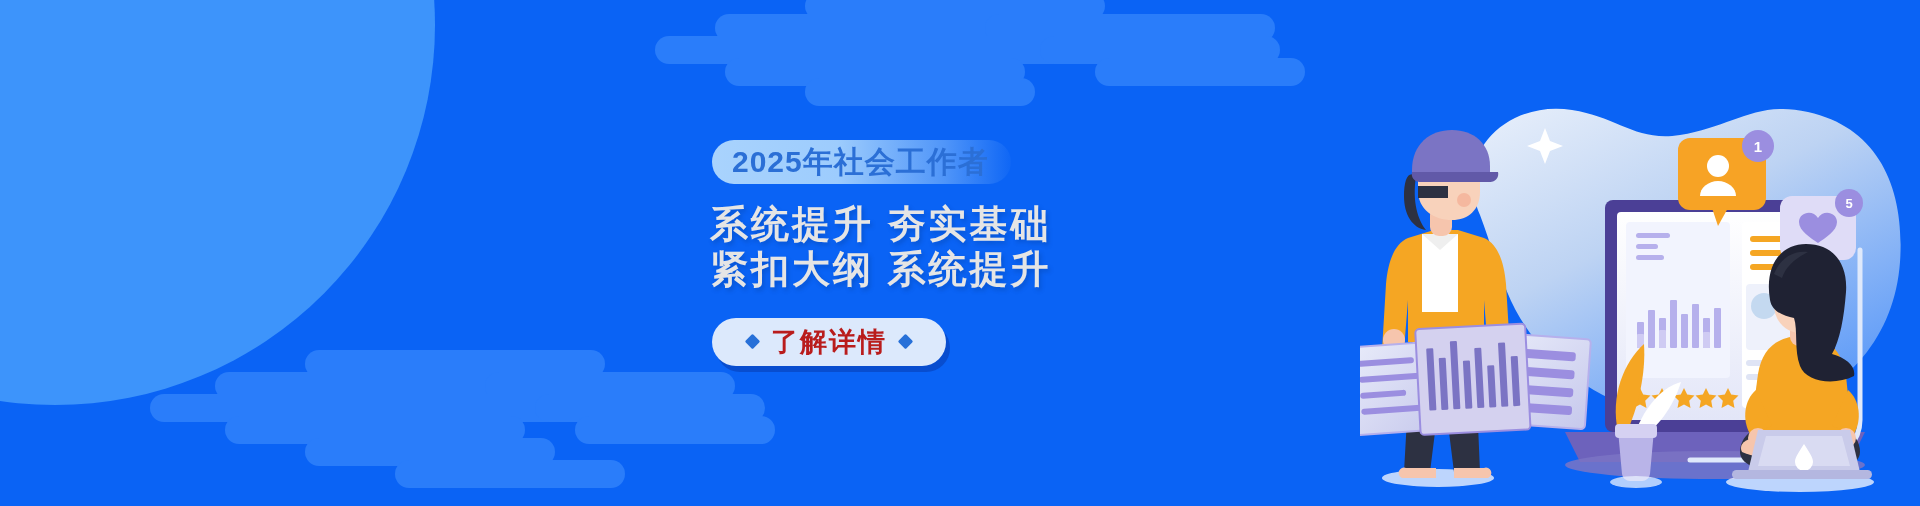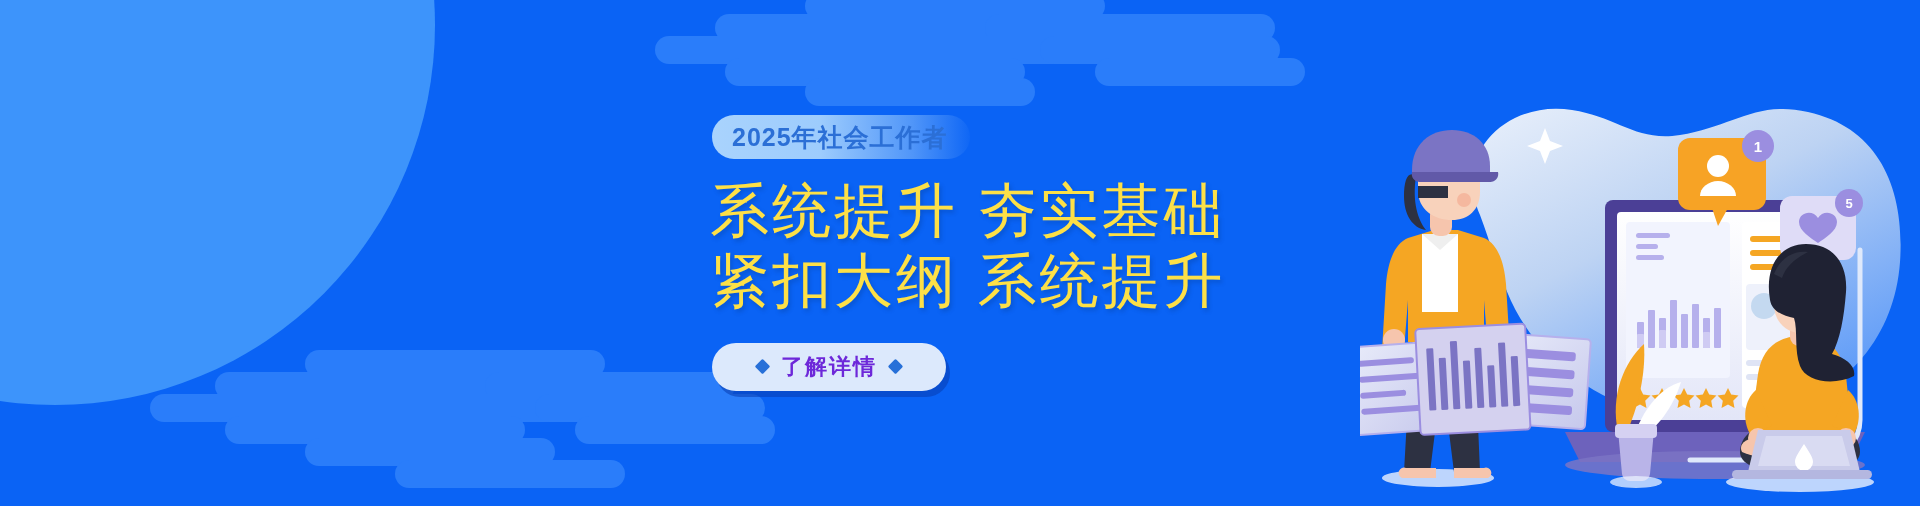--- a/index.html
+++ b/index.html
@@ -55,31 +55,31 @@
     height:44px;
     padding:0 22px 0 20px;
     display:flex;
     align-items:center;
     border-radius:22px;
     background:linear-gradient(90deg,#a9d3fd 0%,#9dccfd 42%,rgba(136,190,252,0.55) 78%,rgba(110,170,250,0.05) 100%);
     margin-bottom:18px;
     margin-left:2px;
   }
   .tag-text {
-    font-size:25px;
+    font-size:30px;
     font-weight:700;
     letter-spacing:1px;
     color:#2b6fd6;
     white-space:nowrap;
   }
 
   .headline {
-    color:#fde047;
-    font-size:59px;
-    font-weight:400;
+    color:#e5e5e5;
+    font-size:38px;
+    font-weight:700;
     line-height:1.18;
     letter-spacing:3px;
     white-space:nowrap;
     text-shadow:2px 3px 4px rgba(3,52,134,0.30);
   }
 
   .cta {
     margin-top:26px;
     margin-left:2px;
     width:234px;
@@ -88,24 +88,24 @@
     background:#dce9fc;
     box-shadow:4px 6px 0 rgba(7,60,175,0.55);
     display:flex;
     align-items:center;
     justify-content:center;
     gap:13px;
     cursor:pointer;
     border:none;
   }
   .cta-text {
-    font-size:22px;
+    font-size:27px;
     font-weight:700;
     letter-spacing:2px;
-    color:#6d28d9;
+    color:#b91c1c;
     white-space:nowrap;
   }
   .diamond {
     width:11px; height:11px;
     background:#2770d8;
     transform:rotate(45deg);
     border-radius:1.5px;
     flex:none;
   }
 

